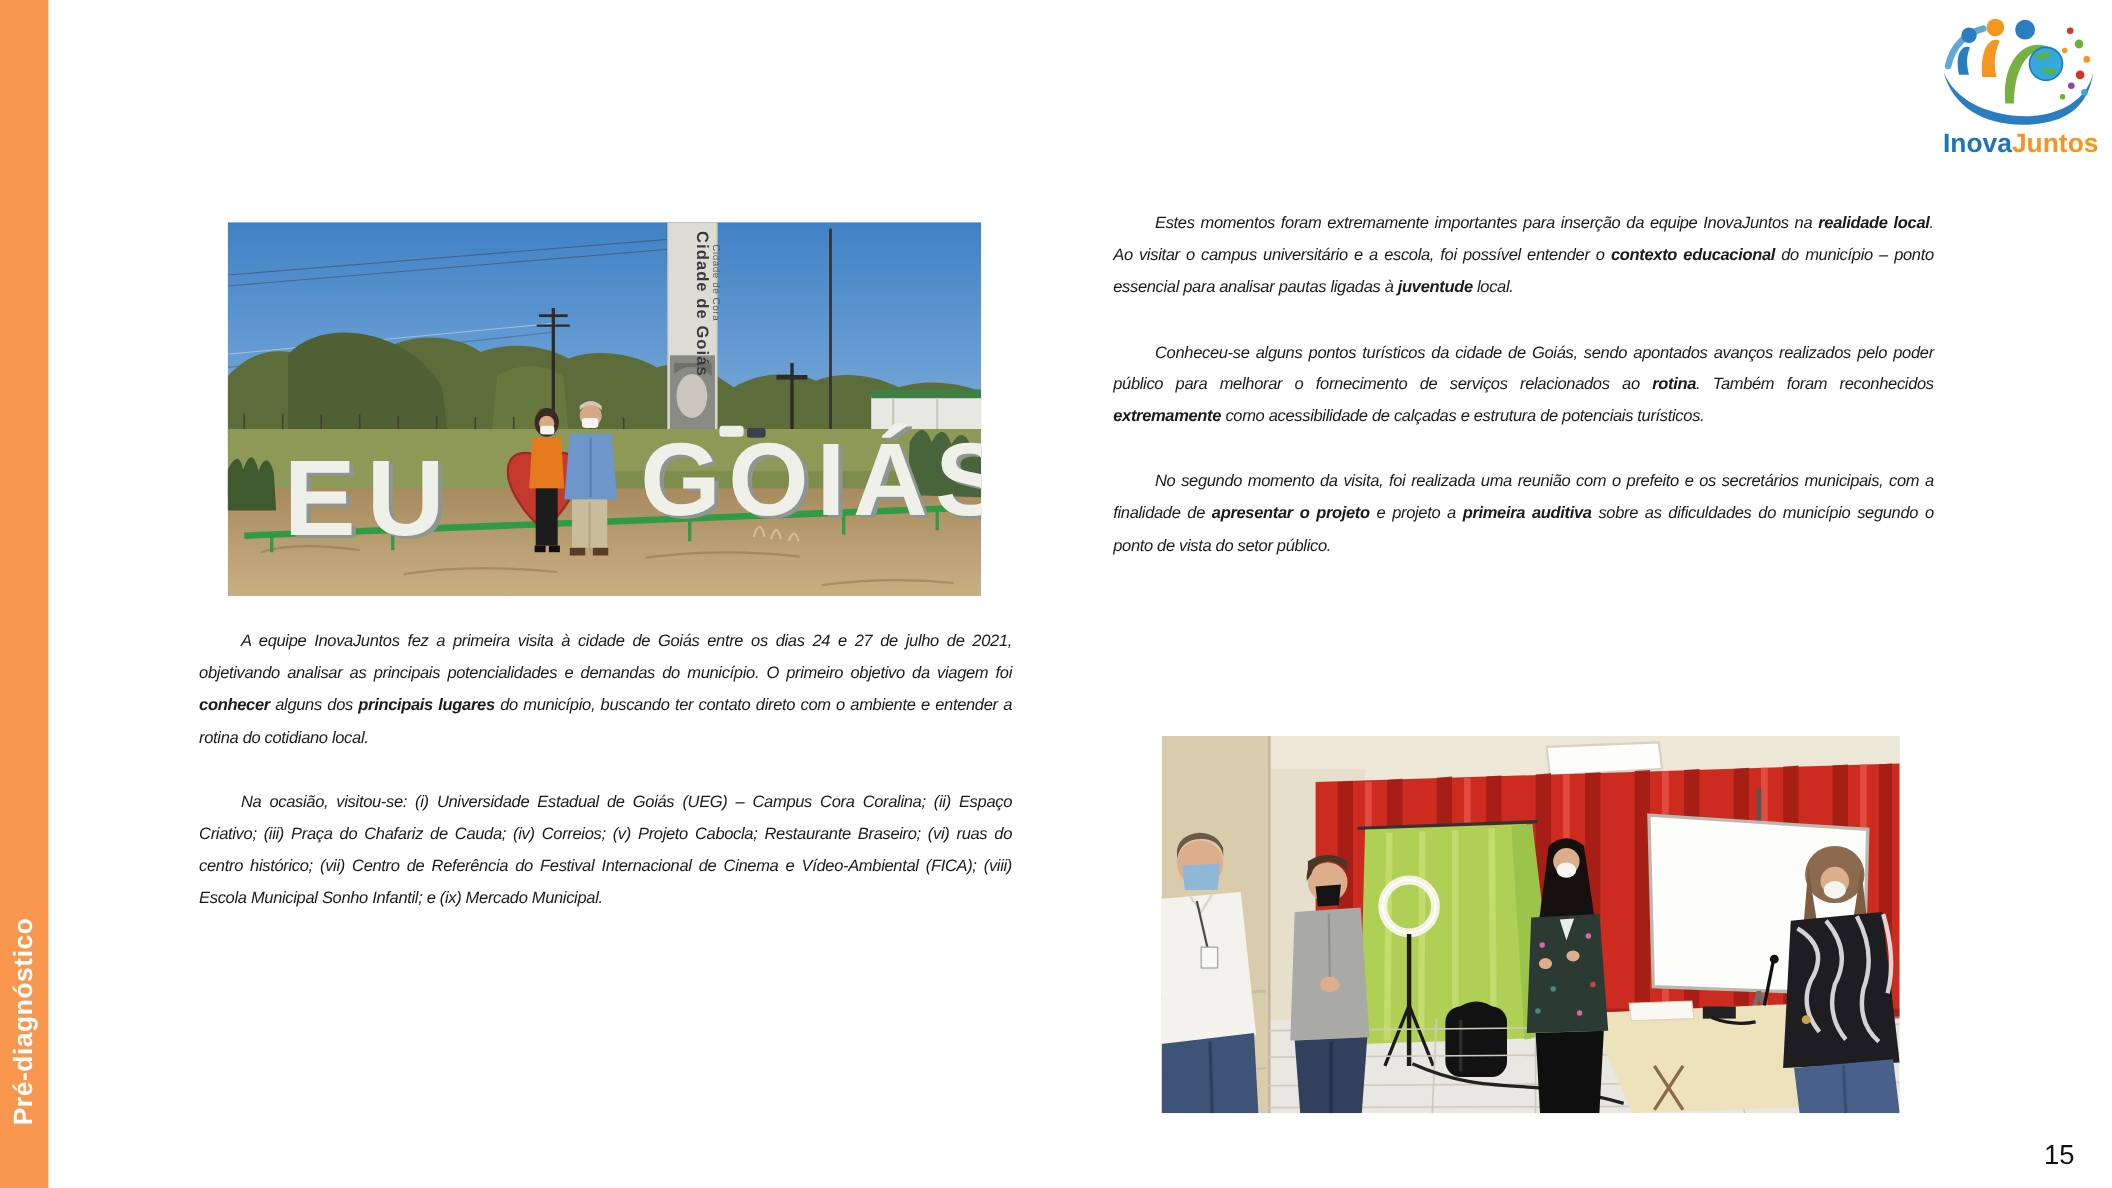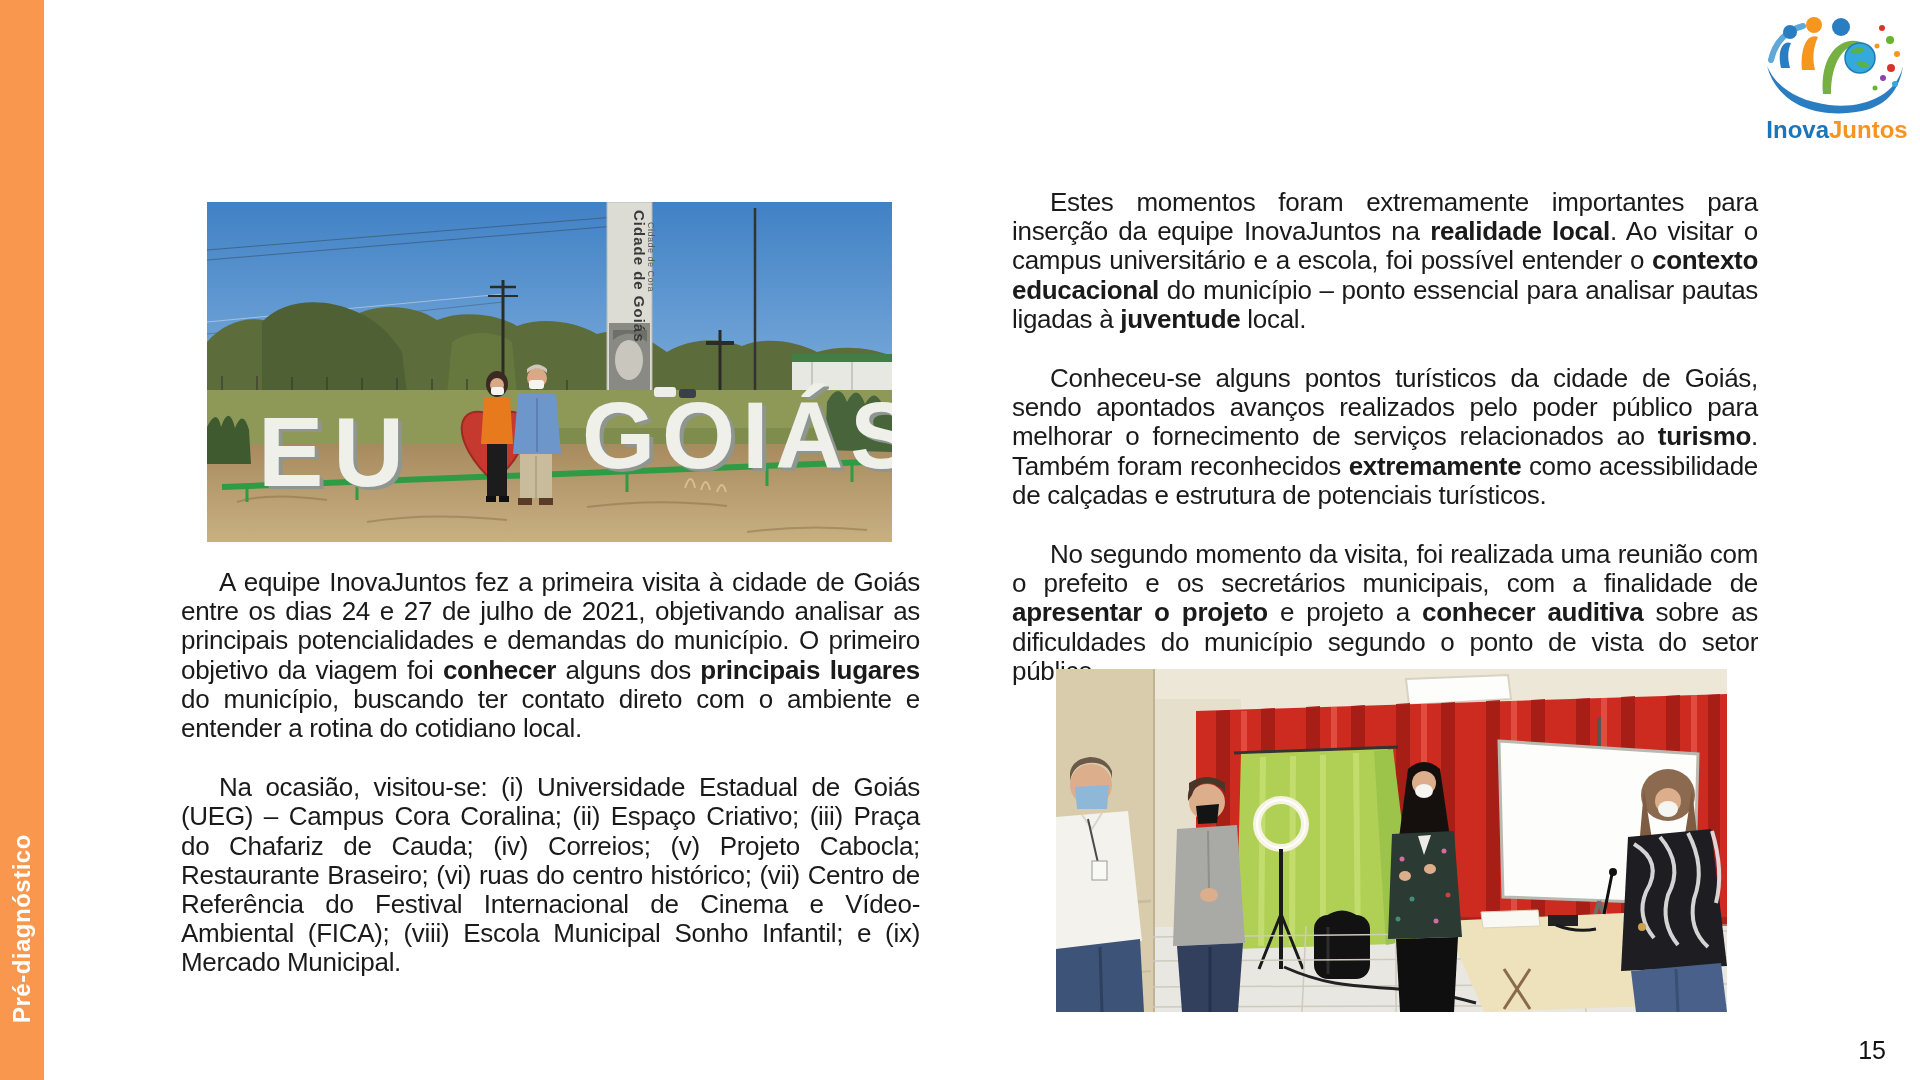--- a/index.html
+++ b/index.html
@@ -16,22 +16,22 @@
   
   .logo{position:absolute;left:1757px;top:6px;width:150px;height:140px;text-align:right;}
 
   
   figure.photo{margin:0;position:absolute;}
   .photo-goias{left:207px;top:202px;width:685px;height:340px;}
   .photo-meeting{left:1056px;top:669px;width:671px;height:343px;}
   figure.photo svg{display:block;width:100%;height:100%;}
 
   
-  .col{position:absolute;font-size:26px;line-height:29.2px;text-align:justify;
-       letter-spacing:-0.3px;}
+  .col{position:absolute;font-size:15px;line-height:29.2px;text-align:justify;
+       letter-spacing:-0.3px;font-style:italic;}
   .col p{margin:0 0 30px 0;text-indent:38px;}
   .col .b{font-weight:bold;}
   .col-left{left:181px;top:568px;width:739px;}
   .col-right{left:1012px;top:188px;width:746px;}
 
   .page-number{position:absolute;top:1036px;right:34px;font-size:25px;color:#111;}
 </style>
 </head>
 <body>
 
@@ -189,22 +189,22 @@
     </svg>
   </figure>
 
   <div class="col col-left">
     <p><span>A equipe InovaJuntos fez a primeira visita à cidade de Goiás entre os dias 24 e 27 de julho de 2021, objetivando analisar as principais potencialidades e demandas do município. O primeiro objetivo da viagem foi </span><span class="b">conhecer</span><span> alguns dos </span><span class="b">principais lugares</span><span> do município, buscando ter contato direto com o ambiente e entender a rotina do cotidiano local.</span></p>
     <p><span>Na ocasião, visitou-se: (i) Universidade Estadual de Goiás (UEG) – Campus Cora Coralina; (ii) Espaço Criativo; (iii) Praça do Chafariz de Cauda; (iv) Correios; (v) Projeto Cabocla; Restaurante Braseiro; (vi) ruas do centro histórico; (vii) Centro de Referência do Festival Internacional de Cinema e Vídeo-Ambiental (FICA); (viii) Escola Municipal Sonho Infantil; e (ix) Mercado Municipal.</span></p>
   </div>
 
   <div class="col col-right">
     <p><span>Estes momentos foram extremamente importantes para inserção da equipe InovaJuntos na </span><span class="b">realidade local</span><span>. Ao visitar o campus universitário e a escola, foi possível entender o </span><span class="b">contexto educacional</span><span> do município – ponto essencial para analisar pautas ligadas à </span><span class="b">juventude</span><span> local.</span></p>
-    <p><span>Conheceu-se alguns pontos turísticos da cidade de Goiás, sendo apontados avanços realizados pelo poder público para melhorar o fornecimento de serviços relacionados ao </span><span class="b">turismo</span><span>. Também foram reconhecidos </span><span class="b">extremamente</span><span> como acessibilidade de calçadas e estrutura de potenciais turísticos.</span></p>
-    <p><span>No segundo momento da visita, foi realizada uma reunião com o prefeito e os secretários municipais, com a finalidade de </span><span class="b">apresentar o projeto</span><span> e projeto a </span><span class="b">conhecer auditiva</span><span> sobre as dificuldades do município segundo o ponto de vista do setor público.</span></p>
+    <p><span>Conheceu-se alguns pontos turísticos da cidade de Goiás, sendo apontados avanços realizados pelo poder público para melhorar o fornecimento de serviços relacionados ao </span><span class="b">rotina</span><span>. Também foram reconhecidos </span><span class="b">extremamente</span><span> como acessibilidade de calçadas e estrutura de potenciais turísticos.</span></p>
+    <p><span>No segundo momento da visita, foi realizada uma reunião com o prefeito e os secretários municipais, com a finalidade de </span><span class="b">apresentar o projeto</span><span> e projeto a </span><span class="b">primeira auditiva</span><span> sobre as dificuldades do município segundo o ponto de vista do setor público.</span></p>
   </div>
 
   <figure class="photo photo-meeting">
     <svg viewBox="0 0 671 343" preserveAspectRatio="none">
       <g>
         <rect x="0" y="0" width="671" height="343" fill="#E9E7E1"></rect>
         <polygon points="95,0 671,0 671,30 150,44 95,62" fill="#EDE7D8"></polygon>
         <polygon points="350,10 452,6 455,30 353,36" fill="#FDFDFB" stroke="#D8D2C2" stroke-width="2"></polygon>
         <polygon points="398,52 432,50 434,118 400,122" fill="#181818"></polygon>
         <rect x="95" y="30" width="90" height="228" fill="#E6DFCB"></rect>

